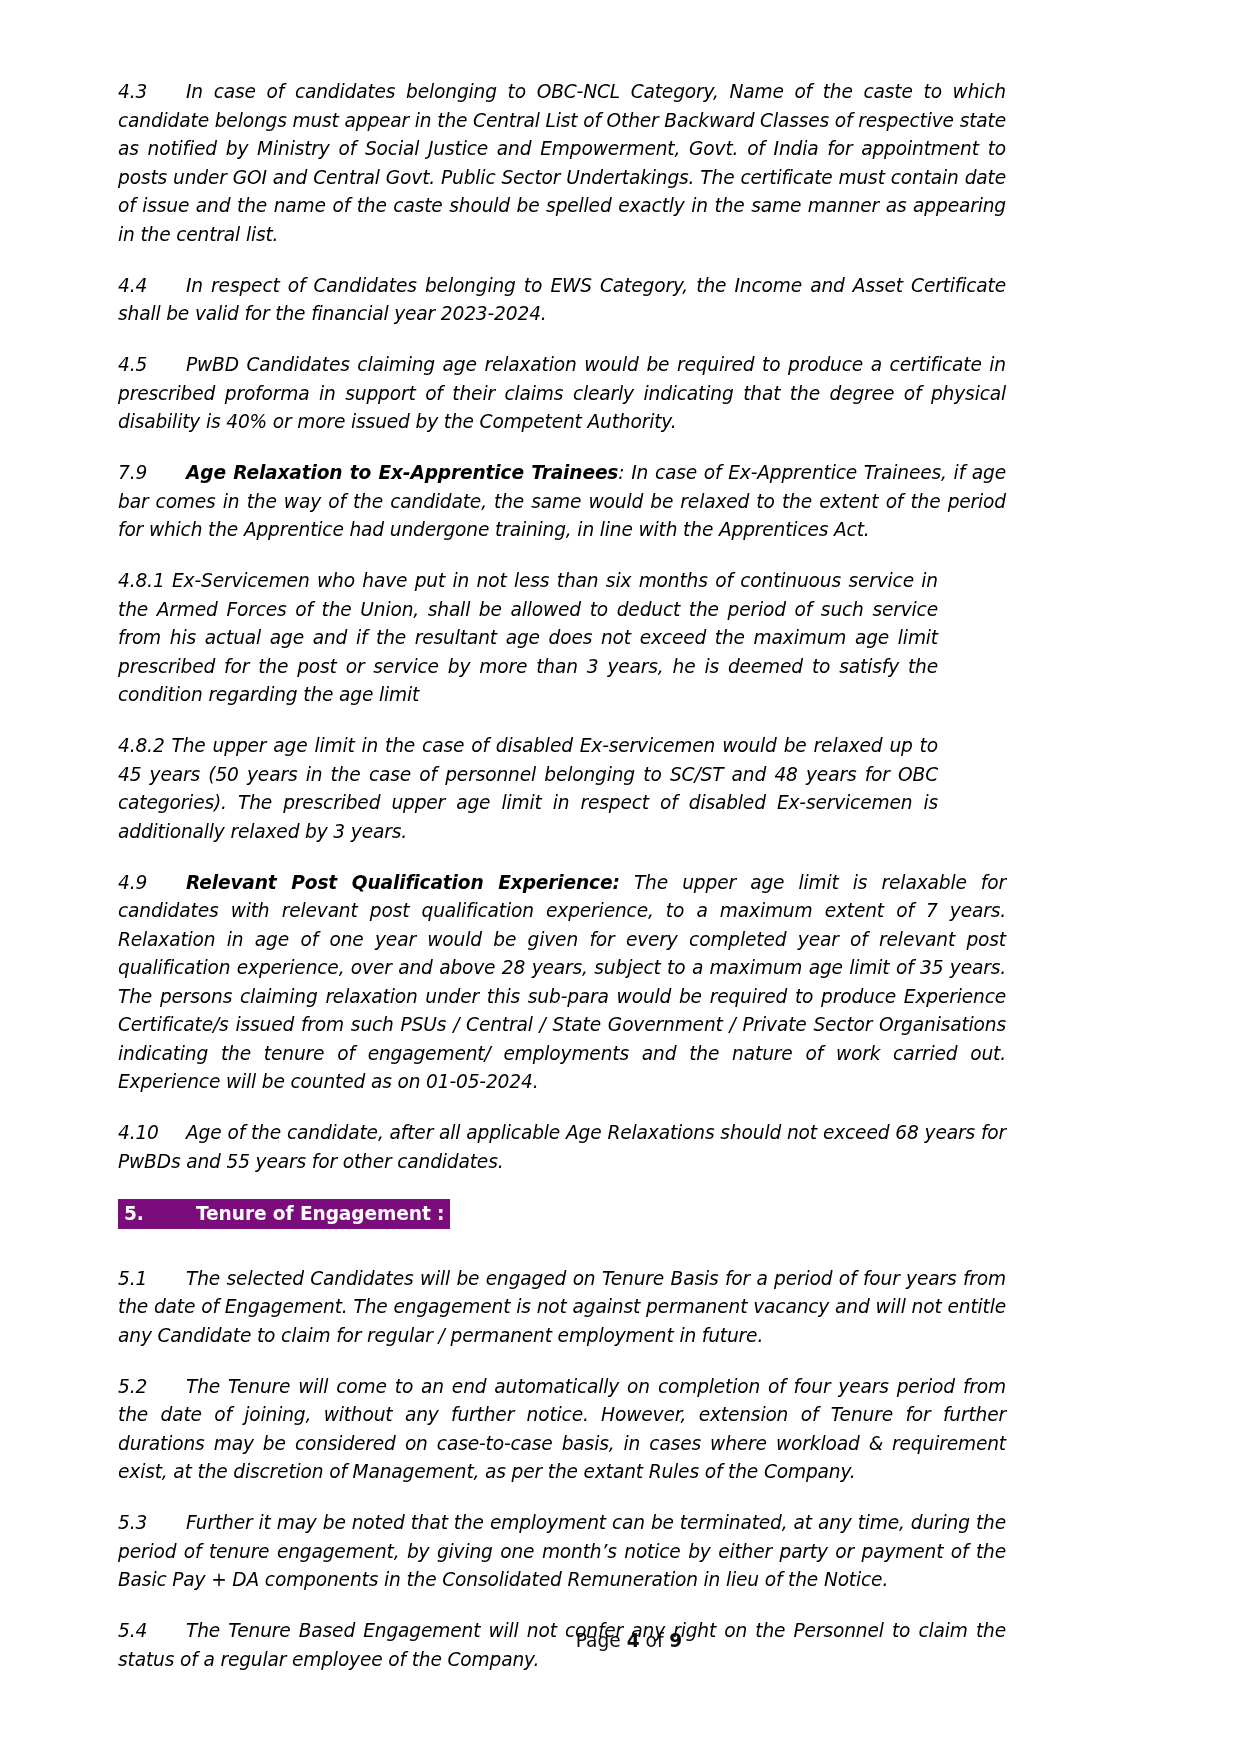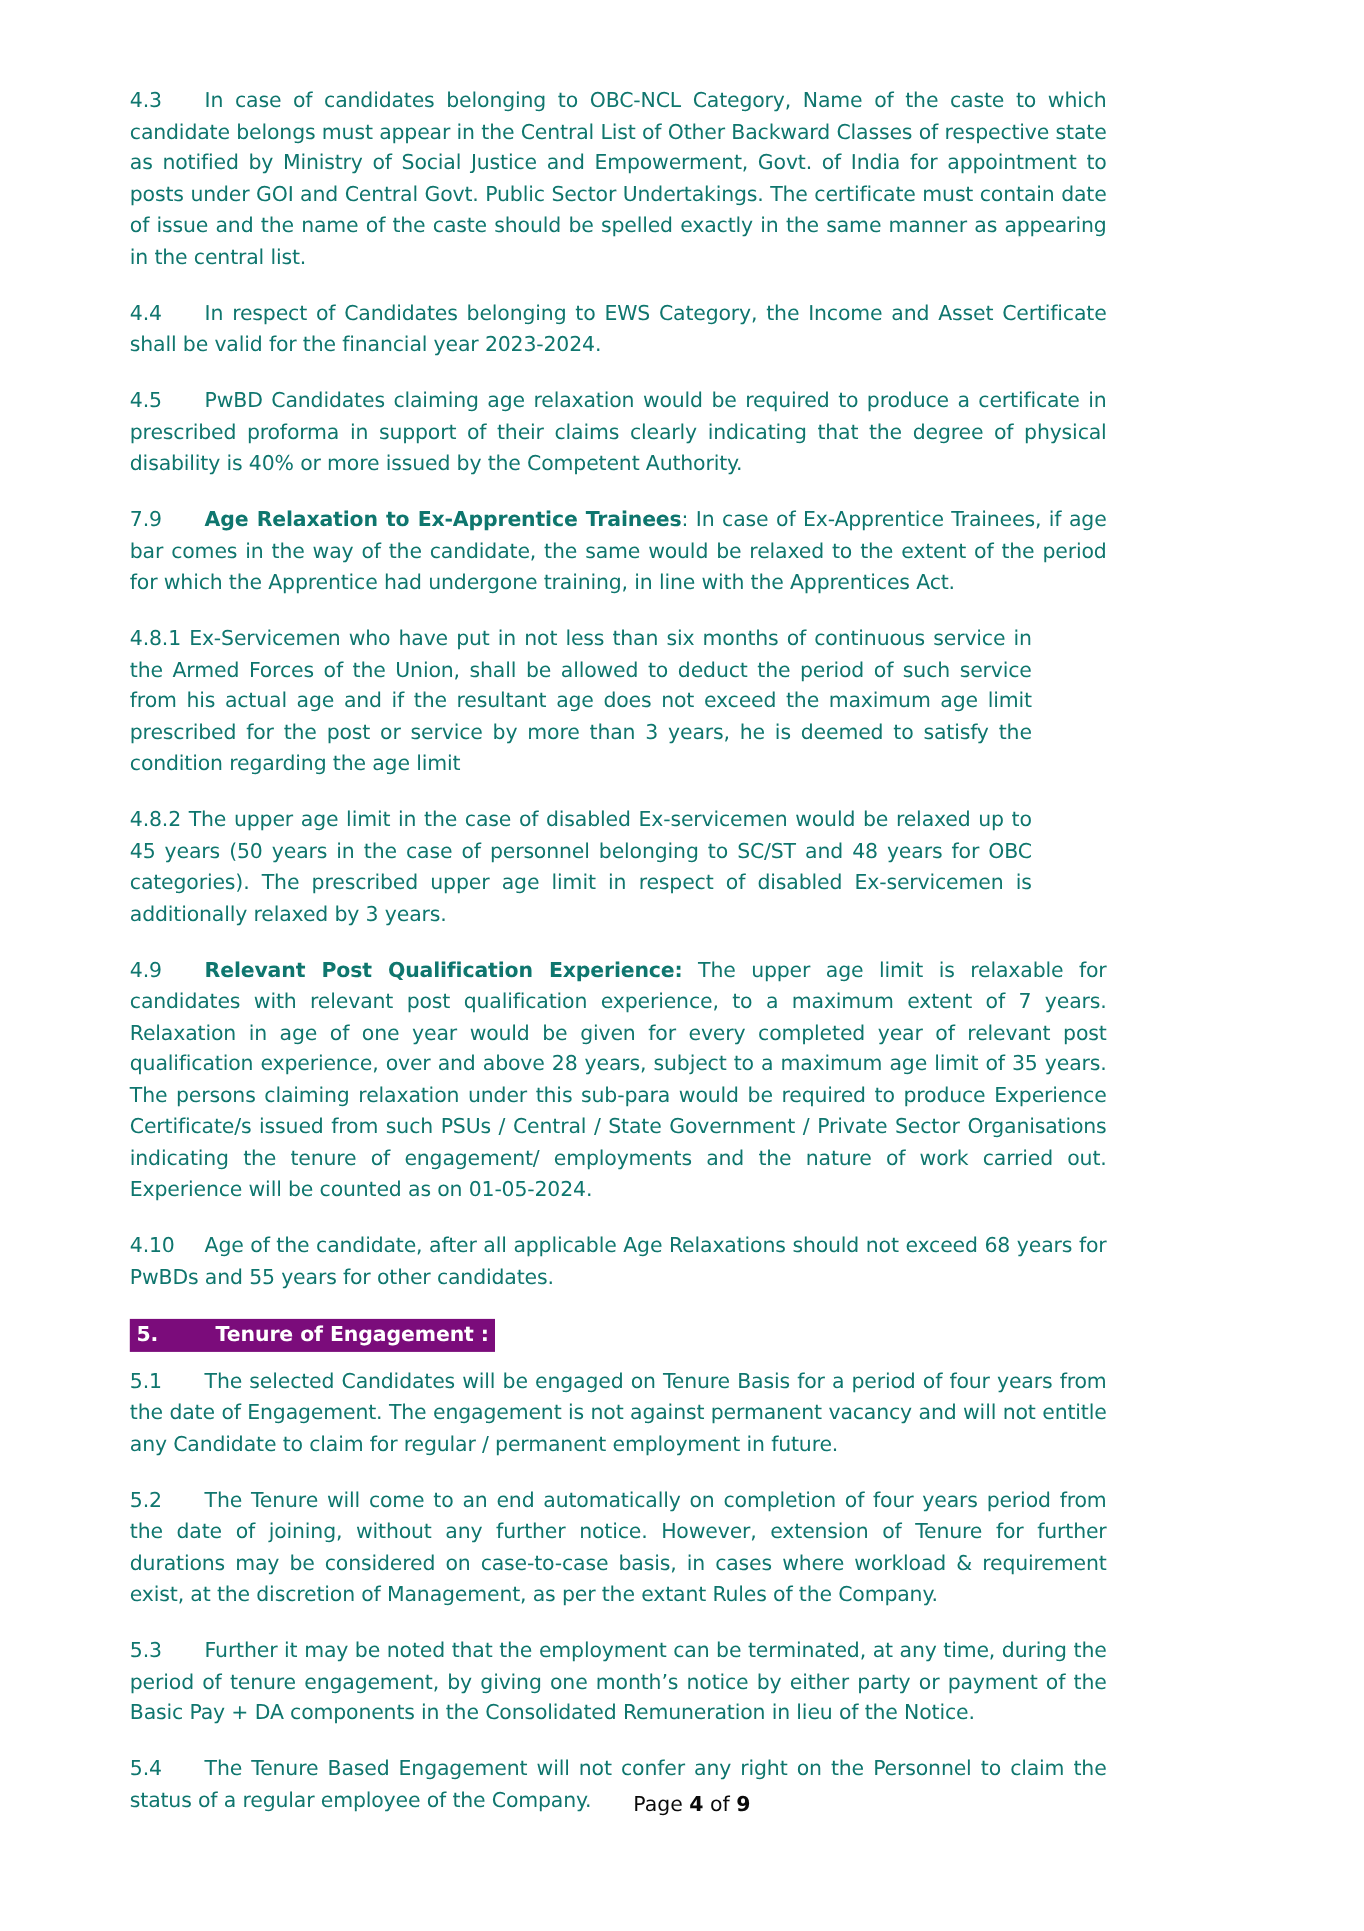--- a/index.html
+++ b/index.html
@@ -24,39 +24,40 @@
     left: 118px;
     top: 78px;
     width: 888px;
   }
   p.para {
     margin: 0 0 22.5px 0;
     font-size: 18.6px;
     line-height: 28.5px;
     text-align: justify;
     text-justify: inter-word;
-    color: #0f766e;
+    color: #000000;
     letter-spacing: -0.15px;
+    font-style: italic;
   }
   p.para:last-child { margin-bottom: 0; }
   .num {
     display: inline-block;
     min-width: 68px;
   }
   .num-wide {
     display: inline-block;
     min-width: 68px;
   }
   .b { font-weight: bold; }
   .indent {
     margin-left: 68px;
     width: 820px;
   }
   .sec-head-wrap {
-    margin: 0 0 14px 0;
+    margin: 0 0 36px 0;
   }
   .sec-head {
     display: inline-block;
     background: #7B0C7B;
     color: #ffffff;
     font-weight: bold;
     font-size: 18.6px;
     line-height: 27px;
     padding: 1px 6px 2px 6px;
     letter-spacing: -0.1px;

